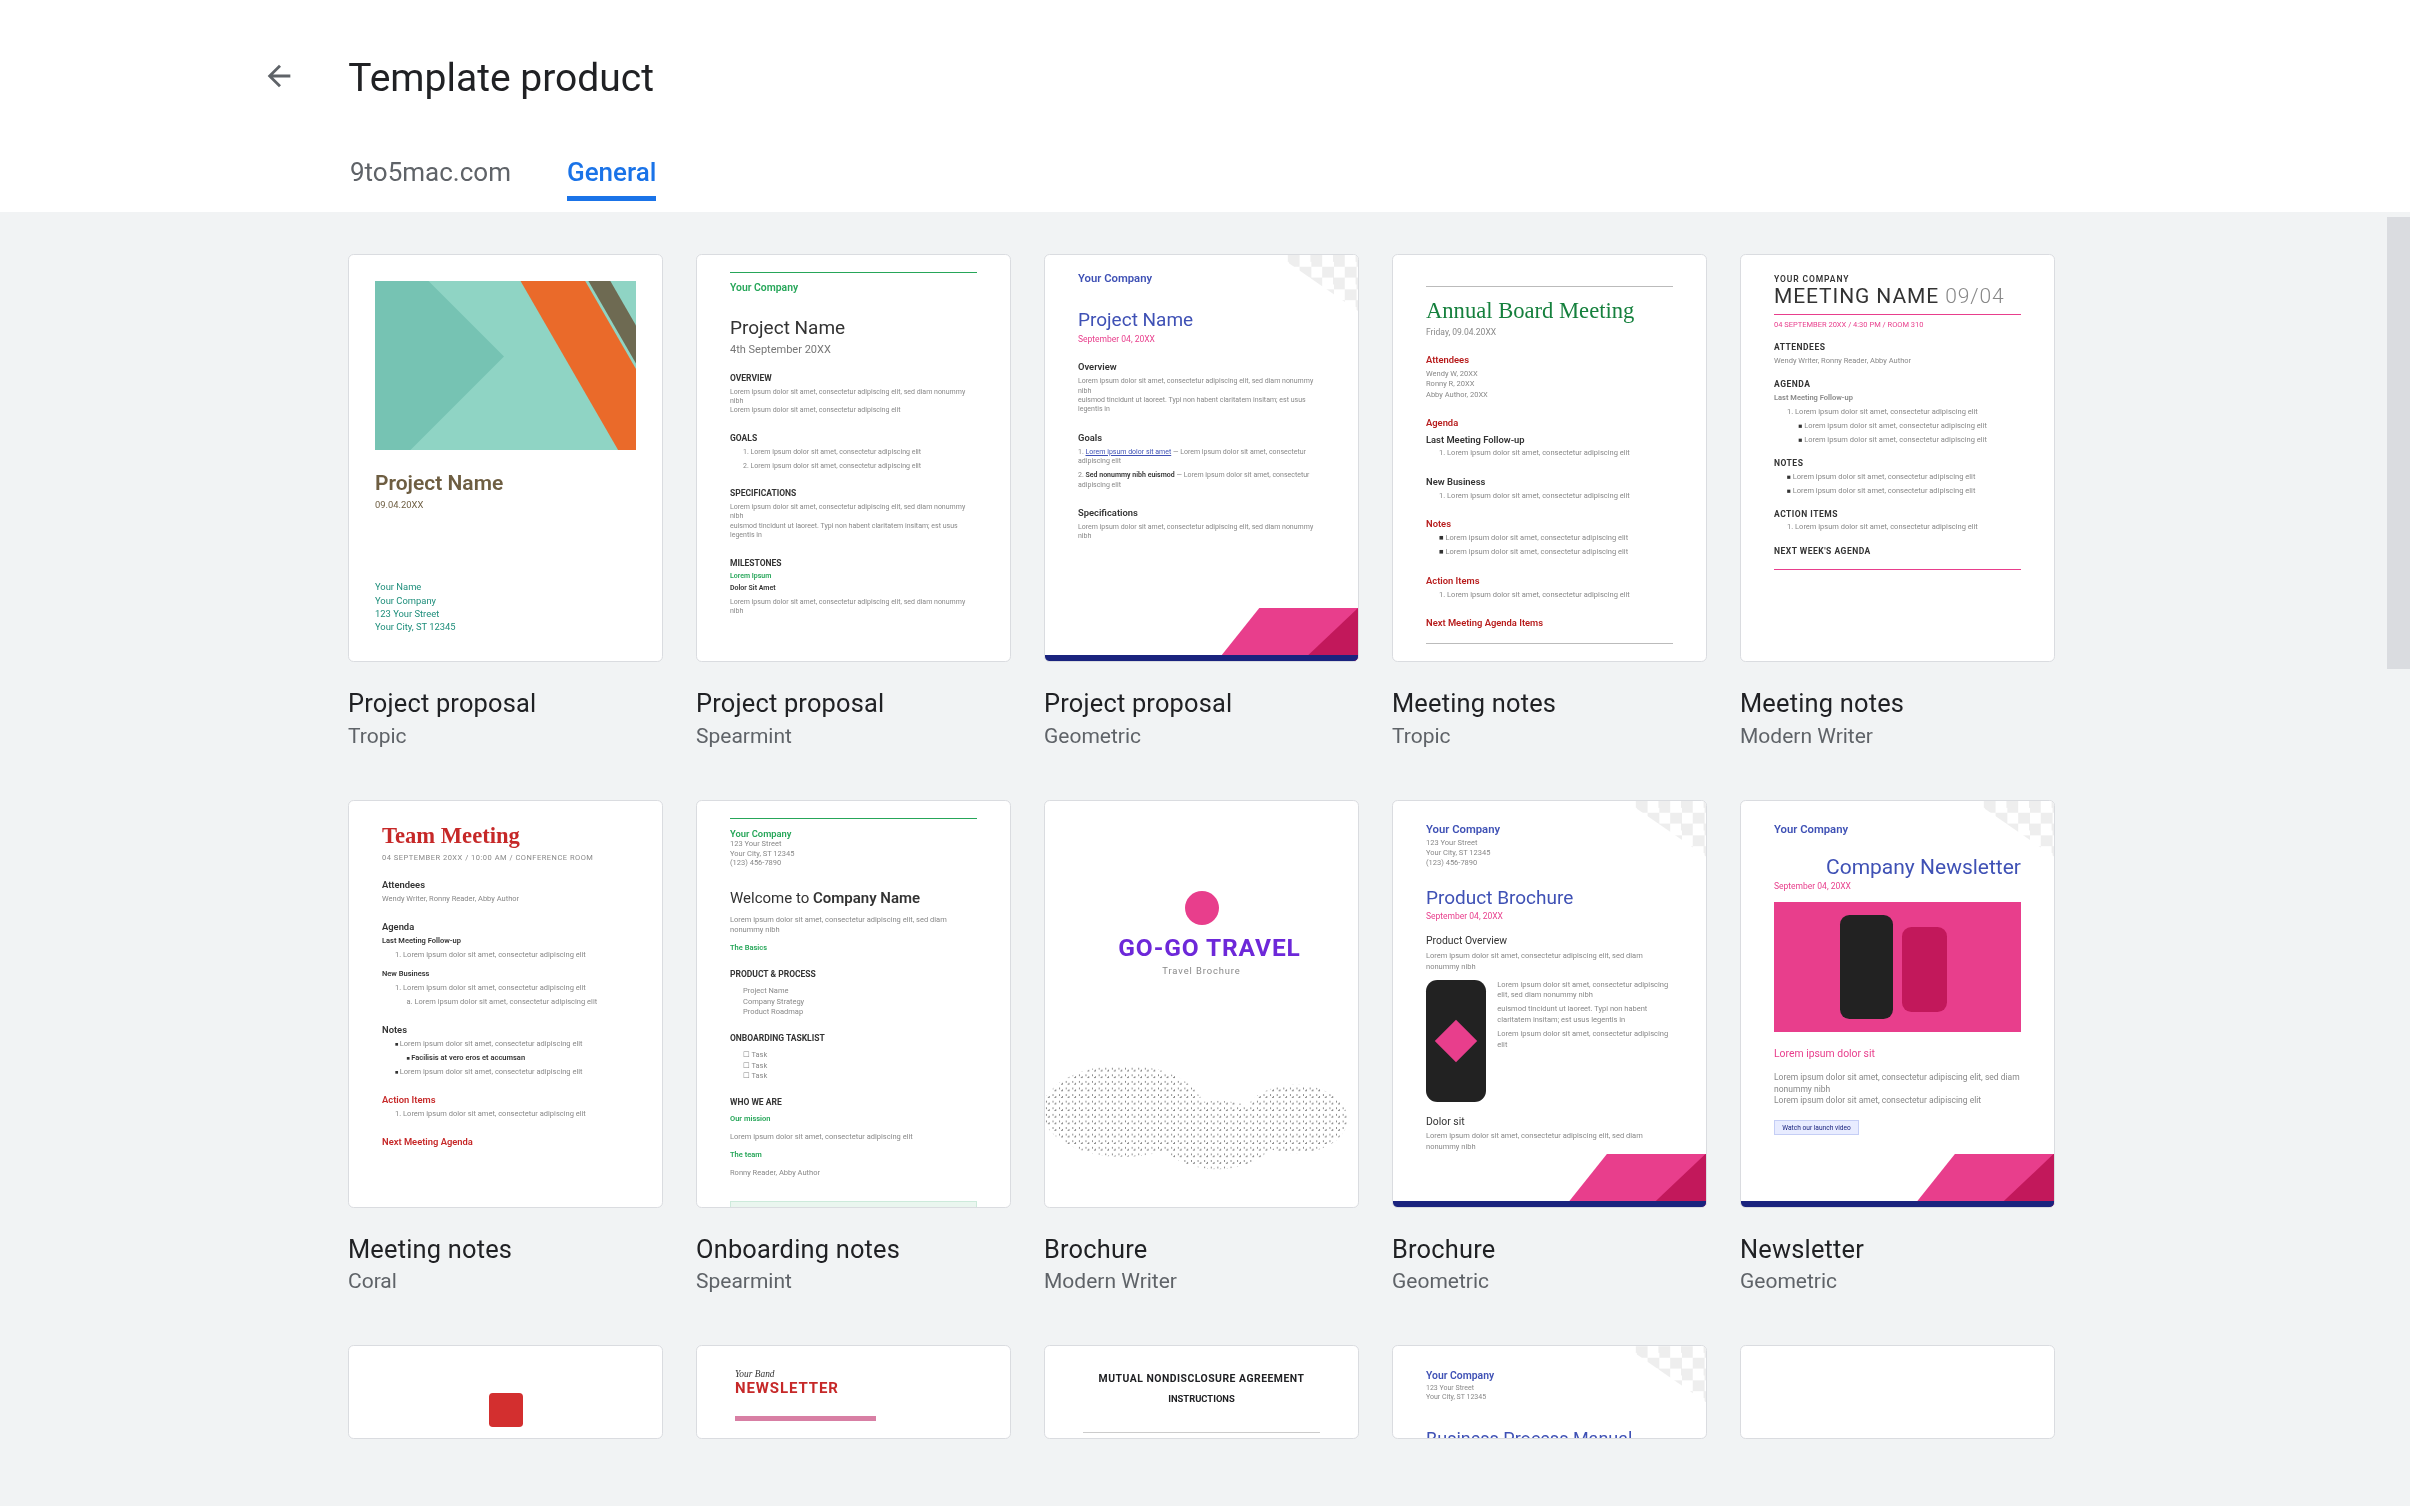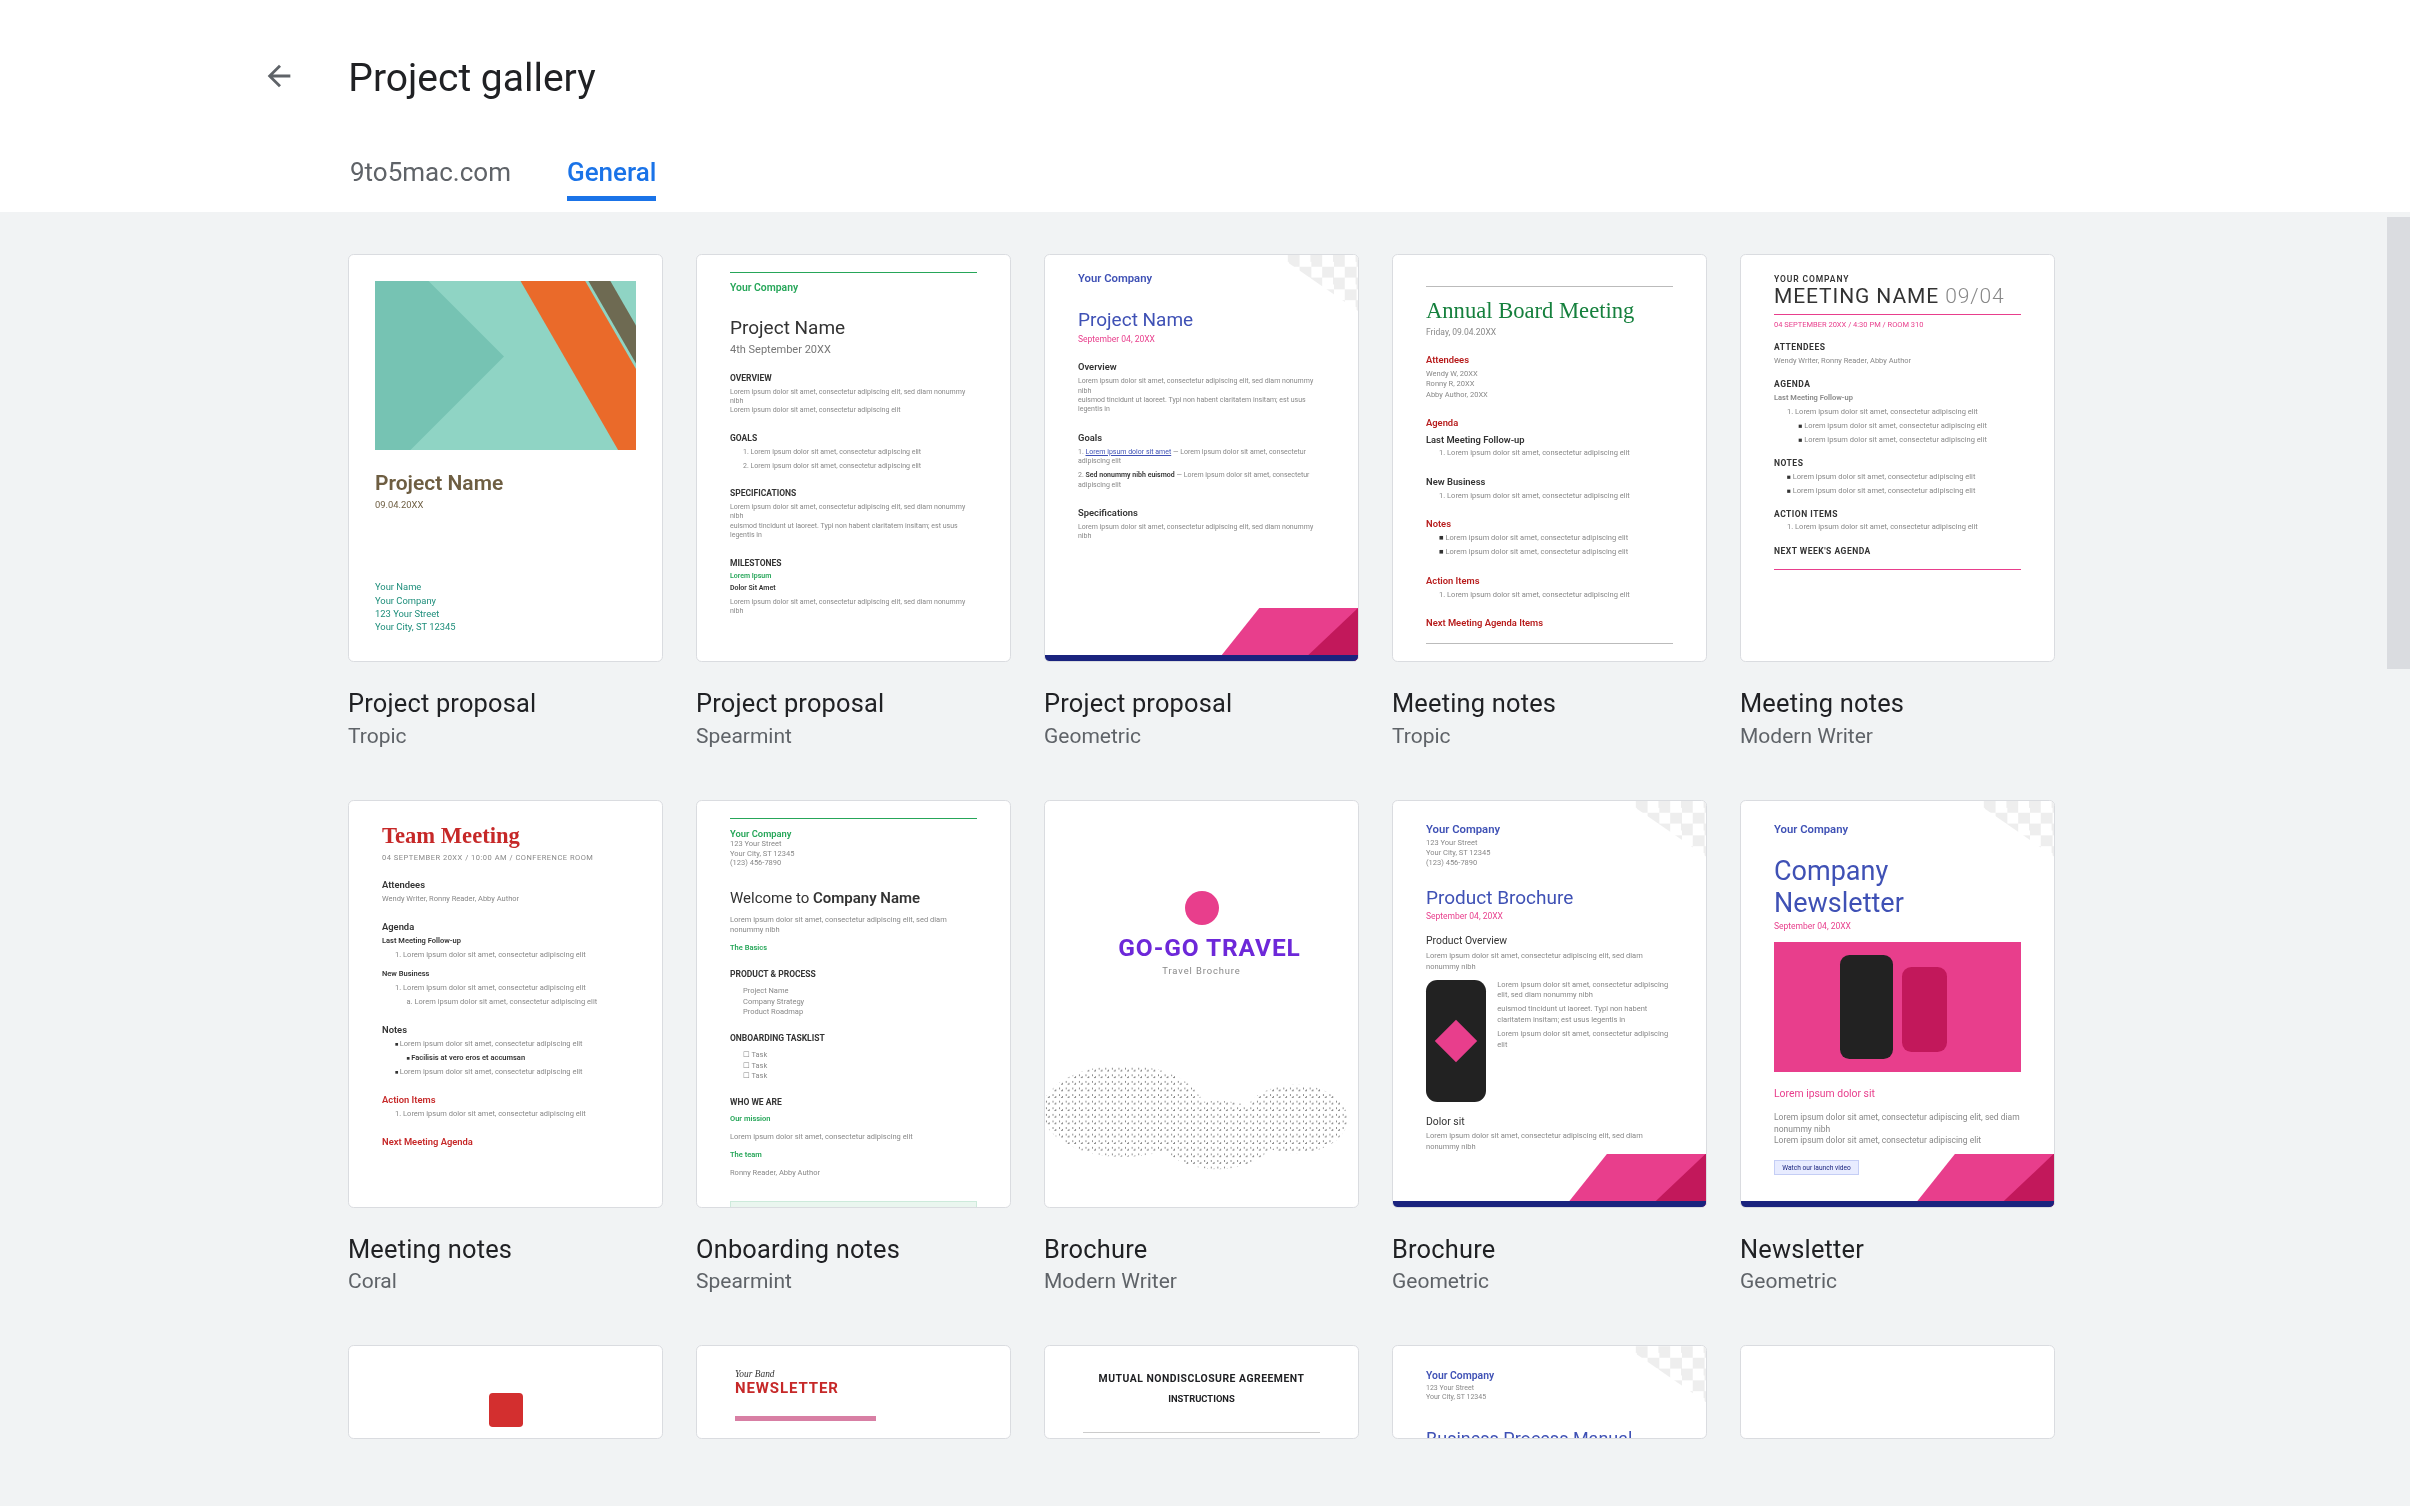--- a/index.html
+++ b/index.html
@@ -215,21 +215,21 @@
   .t-geo2 .title2{ color:#3f51b5; font-size:19px; margin-top:19px;}
   .t-geo2 .date{ color:#e83e8c; font-size:8.5px; margin-top:1.9px;}
   .t-geo2 .h{ font-size:10.4px; color:#333; margin-top:13px; font-weight:400;}
   .t-geo2 .para{ font-size:7.5px; color:#888; margin-top:3.8px; line-height:1.4;}
   .t-geo2 .phone{ margin-top:7.5px; display:flex; gap:11.3px; align-items:flex-start;}
   .t-geo2 .device{ width:60px; height:122px; border-radius:11.3px; background:#222; display:flex; align-items:center; justify-content:center;}
   .t-geo2 .gem{ width:30px; height:30px; background:#e83e8c; transform:rotate(45deg);}
 
   .t-news .pad{ padding:22.6px 33px;}
   .t-news .yc{ color:#3f51b5; font-size:11.3px; font-weight:600;}
-  .t-news .title2{ color:#3f51b5; font-size:27px; margin-top:19px;}
+  .t-news .title2{ color:#3f51b5; font-size:21px; margin-top:19px;text-align:right;}
   .t-news .date{ color:#e83e8c; font-size:8.5px; margin-top:1.9px;}
   .t-news .hero{ margin-top:11.3px; height:130px; background:#e83e8c; border-radius:0; position:relative;}
   .t-news .ph1{ position:absolute; width:53px; height:104px; border-radius:9.4px; background:#222; top:13px; left:66px;}
   .t-news .ph2{ position:absolute; width:45px; height:85px; border-radius:9.4px; background:#c2185b; top:24.5px; left:128px;}
   .t-news .para{ font-size:8.5px; color:#888; margin-top:11.3px; line-height:1.4;}
   .t-news .ht{ color:#e83e8c; font-size:10.4px; margin-top:15px;}
   .t-news .btn{ margin-top:13px; width:85px; height:15px; background:#e8ecff; border:0.9px solid #c5cef5; font-size:6.6px; color:#1a237e; display:flex; align-items:center; justify-content:center;}
 
   .peek-heart .box{ position:absolute; top:47px; left:50%; transform:translateX(-50%); width:34px; height:34px; border-radius:3.8px; background:#d32f2f;}
   .peek-news .pad{ padding:22.6px 38px;}
@@ -251,21 +251,21 @@
 
 <div class="header-bar">
   <div class="title-row">
     <div class="back-btn">
       <span>
         <svg viewBox="0 0 24 24">
             <path d="M20 11H7.83l5.59-5.59L12 4l-8 8 8 8 1.41-1.41L7.83 13H20z"></path>
           </svg>
       </span>
     </div>
-    <div class="title">Project gallery</div>
+    <div class="title">Template product</div>
   </div>
   <div class="tabs">
     <div class="tab">9to5mac.com</div>
     <div class="tab active">General</div>
   </div>
 </div>
 
 <div class="content-area">
   <div class="section">
 

